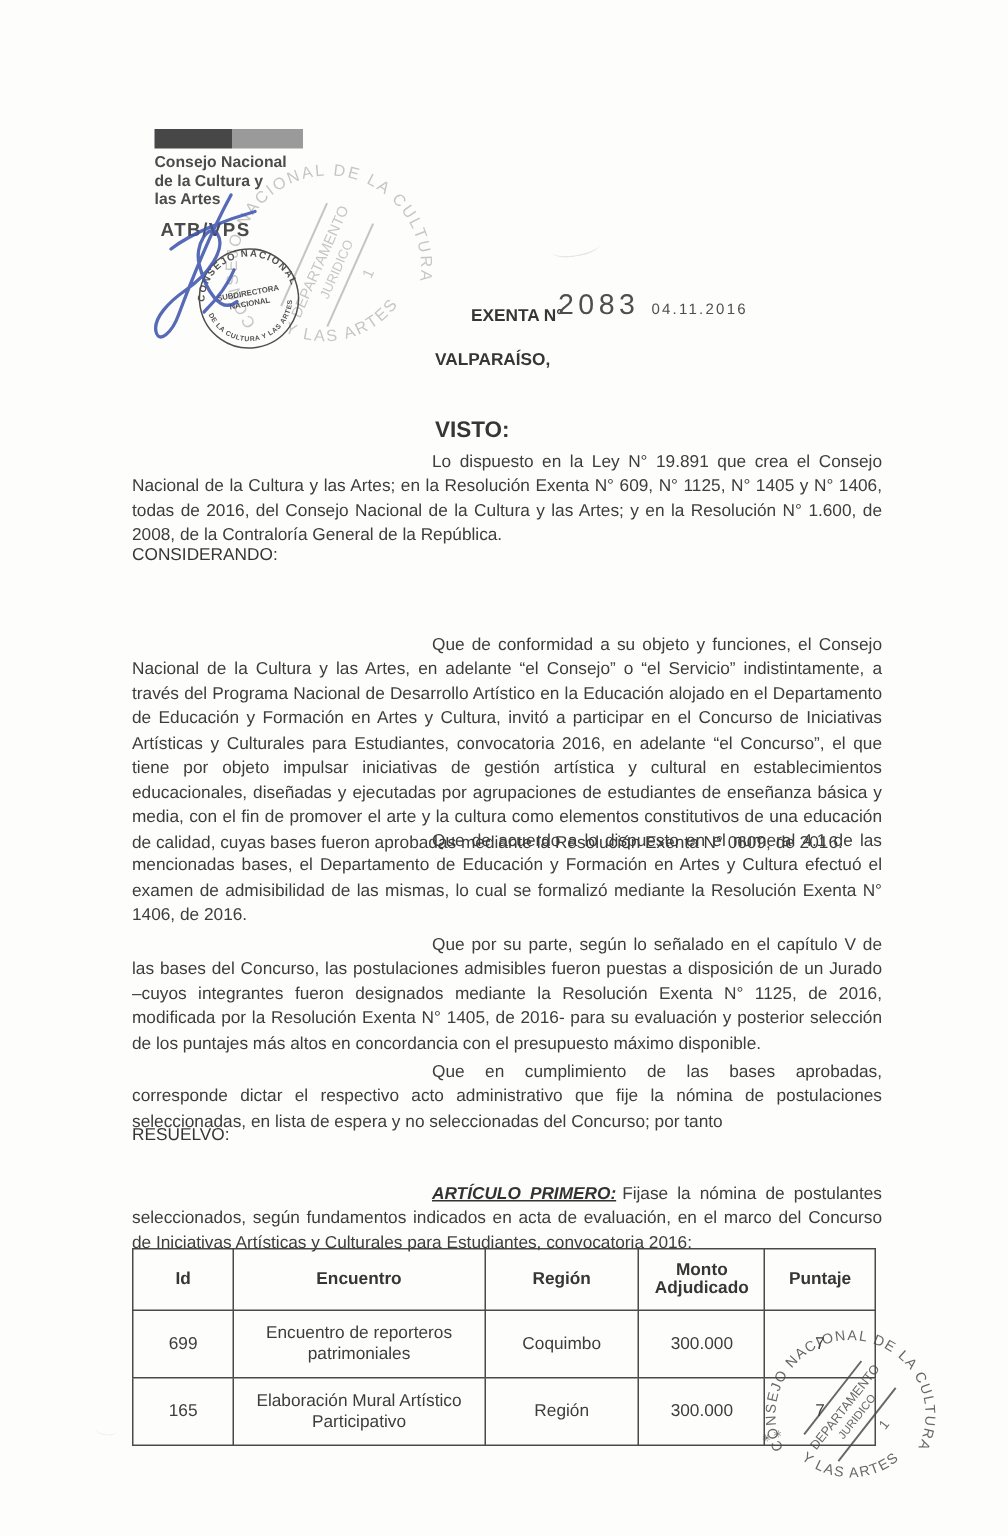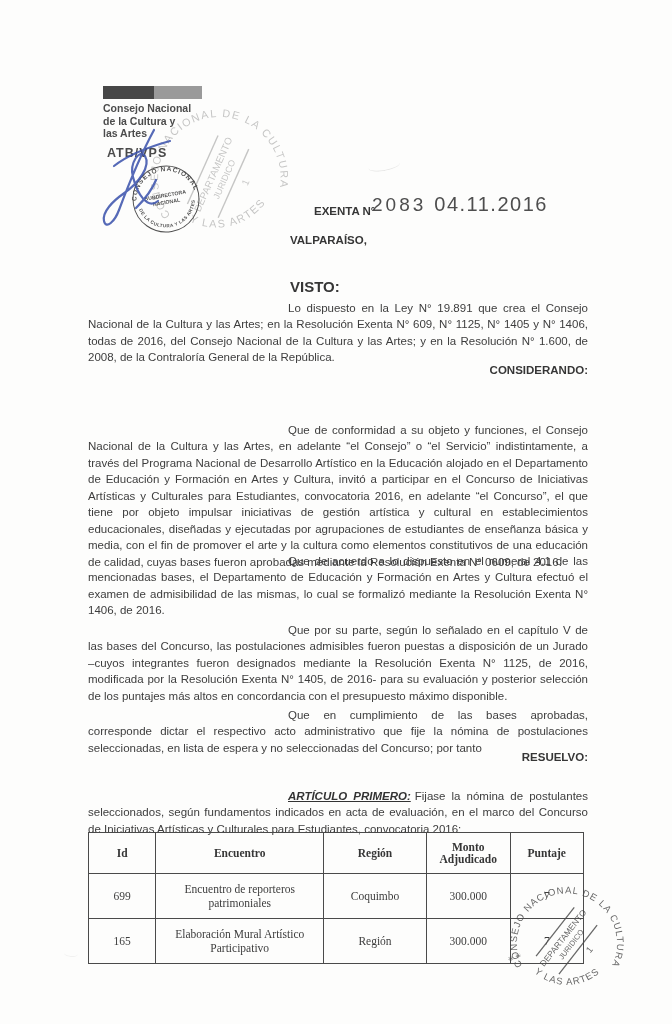--- a/index.html
+++ b/index.html
@@ -18,49 +18,49 @@
     position:absolute;left:293px;top:83px;width:297px;
     font-size:11.3px;line-height:15px;font-weight:700;color:#383838;
     text-align:justify;letter-spacing:.2px;
   }
   
   .exenta-label{position:absolute;left:290px;top:205px;font-size:11.5px;font-weight:700;color:#363636;margin-left:24px;}
   .exenta-stamp{
     position:absolute;left:372px;top:193px;font-size:19px;color:#4e4e4e;
     letter-spacing:3px;white-space:nowrap;font-weight:500;
   }
-  .exenta-stamp .stamp-date{font-size:20px;letter-spacing:1.5px;margin-left:8px;}
+  .exenta-stamp .stamp-date{font-size:10px;letter-spacing:1.5px;margin-left:8px;}
   .city-line{position:absolute;left:290px;top:234px;font-size:11.5px;font-weight:700;color:#363636;}
   .visto-label{position:absolute;left:290px;top:262px;font-size:15px;font-weight:700;color:#363636;margin-top:16px;}
   
   .para{
     position:absolute;left:88px;width:500px;
     font-size:11.5px;line-height:16.5px;text-align:justify;color:#3d3d3d;
   }
   .indent{text-indent:200px;}
   .center-label{
-    position:absolute;left:88px;width:500px;text-align:right;
-    font-size:11.5px;font-weight:700;color:#363636;
+    position:absolute;left:88px;width:500px;text-align:left;
+    font-size:11.5px;font-weight:400;color:#363636;
   }
   .p-visto{top:288px;}
   .l-considerando{top:364px;}
   .p-c1{top:410px;}
   .p-c2{top:541px;}
   .p-c3{top:610px;}
   .p-c4{top:695px;}
   .l-resuelvo{top:751px;}
   .p-articulo{top:776px;}
   .art-label{font-weight:700;text-decoration:underline;color:#333;margin-right:4px;font-style:italic;}
   
   .grant-table{
     position:absolute;left:88px;top:832px;width:496px;border-collapse:collapse;
     font-size:11.5px;color:#3d3d3d;
   }
   .grant-table th,.grant-table td{
-    border:1.8px solid #4a4a4a;text-align:center;vertical-align:middle;padding:3px 4px;font-family:Liberation Serif, serif;
+    border:1.8px solid #4a4a4a;text-align:center;vertical-align:middle;padding:3px 4px;
   }
   .grant-table th{font-weight:700;height:34px;color:#363636;}
   .grant-table td{height:38px;line-height:14px;}
   .col-id{width:64px;}.col-ini{width:172px;}.col-reg{width:100px;}.col-monto{width:77px;}.col-punt{width:68px;}
   
   .seal{position:absolute;pointer-events:none;}
   .seal-top-big{left:130px;top:88px;width:178px;height:178px;opacity:.30;transform:rotate(-14deg);}
   .seal-top-small{left:123px;top:156px;width:86px;height:86px;opacity:.88;transform:rotate(-10deg);}
   .seal-bottom{left:492px;top:866px;width:150px;height:150px;opacity:.82;}
   .signature{position:absolute;left:92px;top:122px;width:120px;height:122px;opacity:.88;}

